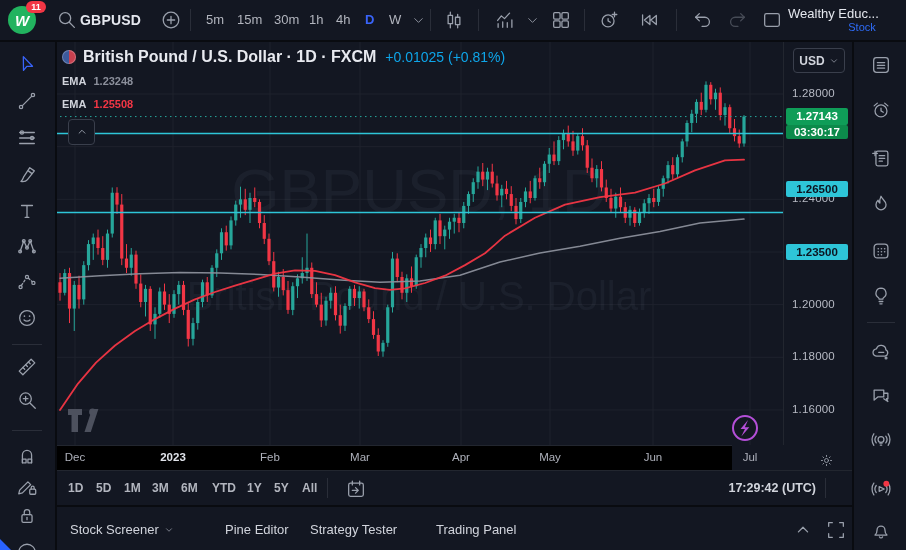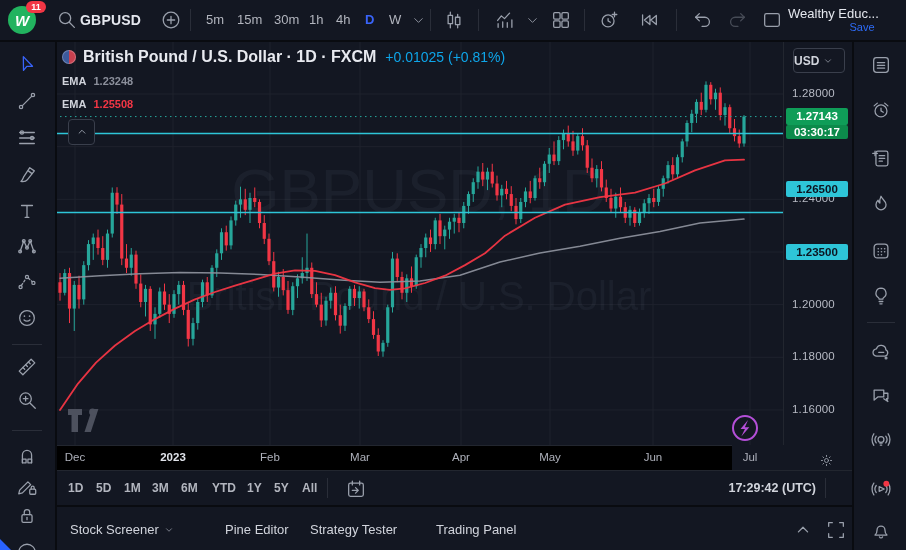--- a/index.html
+++ b/index.html
@@ -42,21 +42,21 @@
   #symbol-change{font-size:14px;color:#0ea5e9;margin-left:9px;}
   .ema-row{display:flex;align-items:center;height:17px;margin-top:6px;font-size:11px;cursor:pointer;}
   .ema-name{color:#d1d4dc;margin-right:7px;font-weight:700;}
   .ema-val{font-weight:700;}
   #legend-collapse{position:absolute;left:68px;top:119px;width:25px;height:24px;background:#131722;border:1px solid #3a3f4c;
         border-radius:4px;z-index:11;display:flex;align-items:center;justify-content:center;color:#9aa0ac;cursor:pointer;}
   #legend-collapse svg{width:14px;height:14px;fill:none;stroke:currentColor;stroke-width:1.6;stroke-linecap:round;stroke-linejoin:round;}
   
   #price-scale{position:absolute;left:783px;top:40px;width:69px;height:405px;background:#131722;border-left:1px solid #22262f;z-index:5;cursor:ns-resize;}
   #usd-btn{position:absolute;left:9px;top:8px;width:50px;height:23px;border:1px solid #3a3f4c;border-radius:4px;
-        display:flex;align-items:center;justify-content:flex-start;gap:4px;font-size:12px;font-weight:700;color:#d1d4dc;cursor:pointer;}
+        display:flex;align-items:center;justify-content:center;gap:4px;font-size:12px;font-weight:700;color:#d1d4dc;cursor:pointer;}
   #usd-btn svg{width:10px;height:10px;fill:none;stroke:#9aa0ac;stroke-width:1.8;stroke-linecap:round;}
   .pl{position:absolute;left:8px;font-size:11.5px;color:#b7bac4;letter-spacing:.2px;}
   .price-badge{position:absolute;left:2px;width:62px;text-align:center;font-size:11.5px;font-weight:700;border-radius:2px;}
   
   #time-axis{position:absolute;left:55px;top:445px;width:677px;height:25px;background:#000000;border-top:1px solid #22262f;z-index:5;cursor:ew-resize;}
   .tt{position:absolute;top:5px;font-size:11.5px;color:#aeb1bb;transform:translateX(-50%);}
   .tt-emph{color:#e0e3ea;font-weight:700;}
   
   #range-row{position:absolute;left:55px;top:470px;width:797px;height:35px;background:#131722;border-top:1px solid #22262f;z-index:5;}
   .rng{position:absolute;top:10px;font-size:12px;font-weight:700;color:#b2b5be;cursor:pointer;}
@@ -75,21 +75,21 @@
     <div id="logo">
         <span>W</span>
       </div>
     <div id="logo-badge">11</div>
     <span id="symbol-search-text">GBPUSD</span>
     <div id="tb-left-icons"></div>
     <div id="tb-timeframes"></div>
     <div id="tb-right-icons"></div>
     <div id="account">
       <span id="account-name">Wealthy Educ...</span>
-      <span id="account-save">Save</span>
+      <span id="account-save">Stock</span>
     </div>
   <div class="icon-btn" style="left: 54px; top: 7px;">
         <svg viewBox="0 0 24 24">
           <circle cx="10" cy="10" r="6"></circle>
           <path d="M14.5 14.5 20 20"></path>
         </svg>
       </div>
       <div class="icon-btn" style="left: 158px; top: 7px;">
         <svg viewBox="0 0 24 24">
           <circle cx="12" cy="12" r="8.5"></circle>

